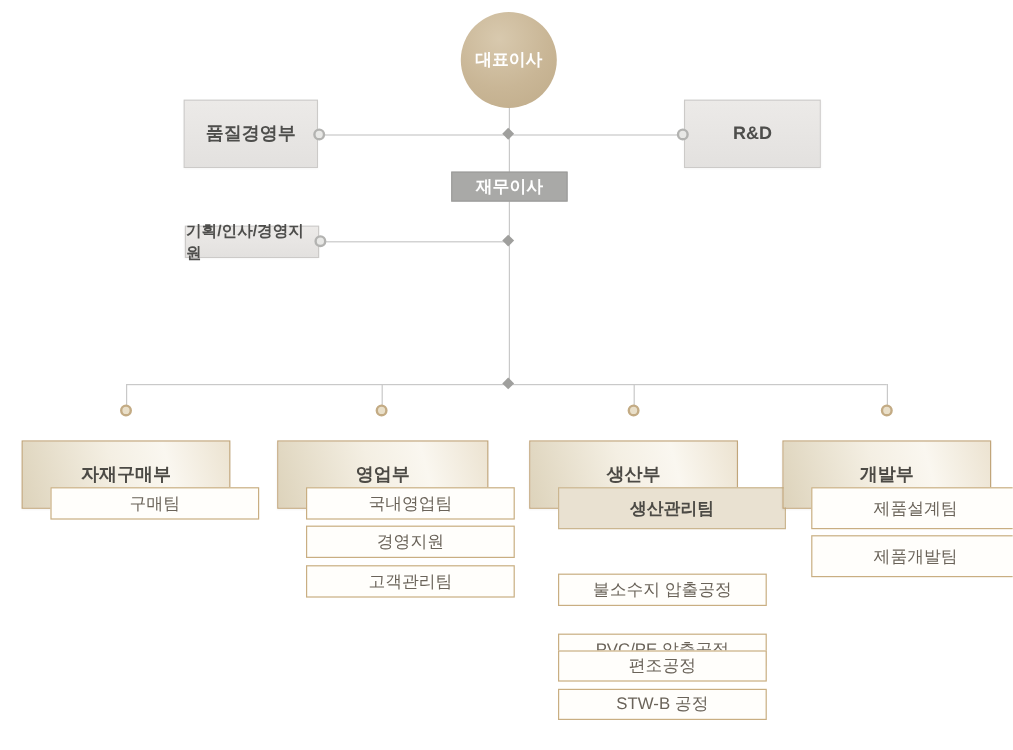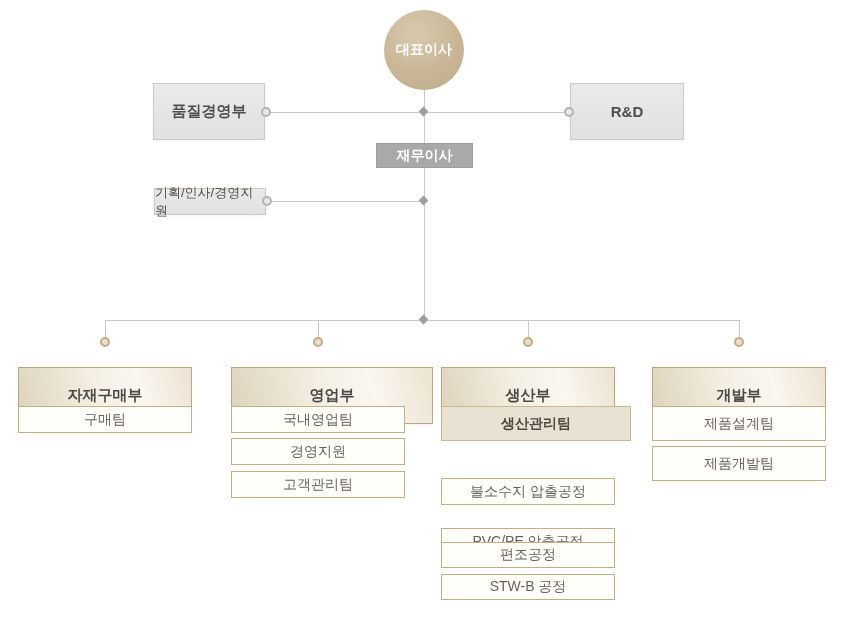--- a/index.html
+++ b/index.html
@@ -32,29 +32,29 @@
   }
   .light-gray{
     background:linear-gradient(180deg,#eceae8 0%,#e3e1df 100%);
     border:1px solid #cccac8;color:#4e4e4c;font-size:15px;font-weight:600;
     box-shadow:0 1px 2px rgba(0,0,0,0.05);
   }
   .gray-solid{
     background:#a9a9a7;border:1px solid #9d9d9b;color:#ffffff;
     font-size:14px;font-weight:bold;
   }
-  .staff-small{font-size:13px;font-weight:400;}
+  .staff-small{font-size:13px;font-weight:700;}
   .dept{
     background:linear-gradient(75deg,#ddd3bb 0%,#f4efe3 45%,#faf7f0 70%,#ece3d1 100%);
     border:1px solid #c1a57a;color:#4c4a45;font-size:15px;font-weight:bold;
     box-shadow:0 1px 2px rgba(0,0,0,0.06);
     margin-top:24px;
   }
   .team{
-    background:#fffefb;border:1px solid #c9ae82;color:#6a6359;font-size:14px;
+    background:#fffefb;border:1px solid #c9ae82;color:#6a6359;font-size:14px;margin-left:24px;
   }
   .team.highlight{
     background:#e9e1d1;border:1px solid #cbb690;color:#4c4a45;font-weight:bold;
   }
 </style>
 </head>
 <body>
 
 <div class="canvas">
 
@@ -84,21 +84,21 @@
   <div class="box light-gray" style="left:153px;top:83px;width:112px;height:57px">품질경영부</div>
   <div class="box light-gray" style="left:570px;top:83px;width:114px;height:57px">R&amp;D</div>
 
   <div class="box gray-solid" style="left:376px;top:143px;width:97px;height:25px">재무이사</div>
 
   <div class="box light-gray staff-small" style="left:154px;top:188px;width:112px;height:27px">기획/인사/경영지원</div>
 
   <div class="box dept" style="left:18px;top:343px;width:174px;height:57px">자재구매부</div>
   <div class="box team" style="left:18px;top:406px;width:174px;height:27px">구매팀</div>
 
-  <div class="box dept" style="left:231px;top:343px;width:202px;height:57px">영업부</div>
+  <div class="box dept" style="left:231px;top:343px;width:176px;height:57px">영업부</div>
   <div class="box team" style="left:231px;top:406px;width:174px;height:27px">국내영업팀</div>
   <div class="box team" style="left:231px;top:438px;width:174px;height:27px">경영지원</div>
   <div class="box team" style="left:231px;top:471px;width:174px;height:27px">고객관리팀</div>
 
   <div class="box dept" style="left:441px;top:343px;width:174px;height:57px">생산부</div>
   <div class="box team highlight" style="left:441px;top:406px;width:190px;height:35px">생산관리팀</div>
   <div class="box team" style="left:441px;top:478px;width:174px;height:27px">불소수지 압출공정</div>
   <div class="box team" style="left:441px;top:528px;width:174px;height:27px">PVC/PE 압출공정</div>
   <div class="box team" style="left:441px;top:574px;width:174px;height:26px">STW-B 공정</div>
   <div class="box team" style="left:441px;top:542px;width:174px;height:26px">편조공정</div>

